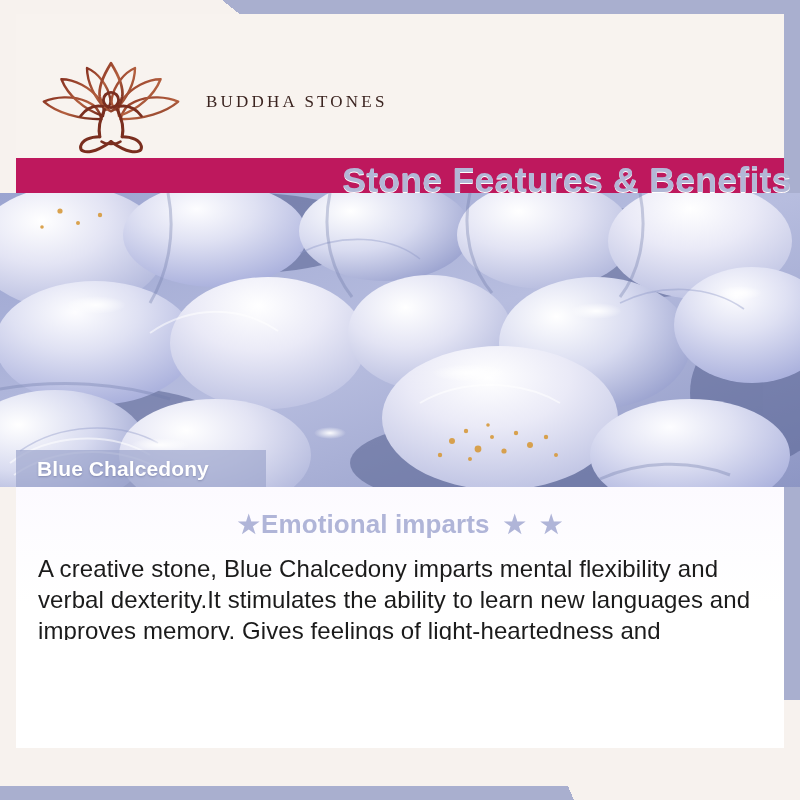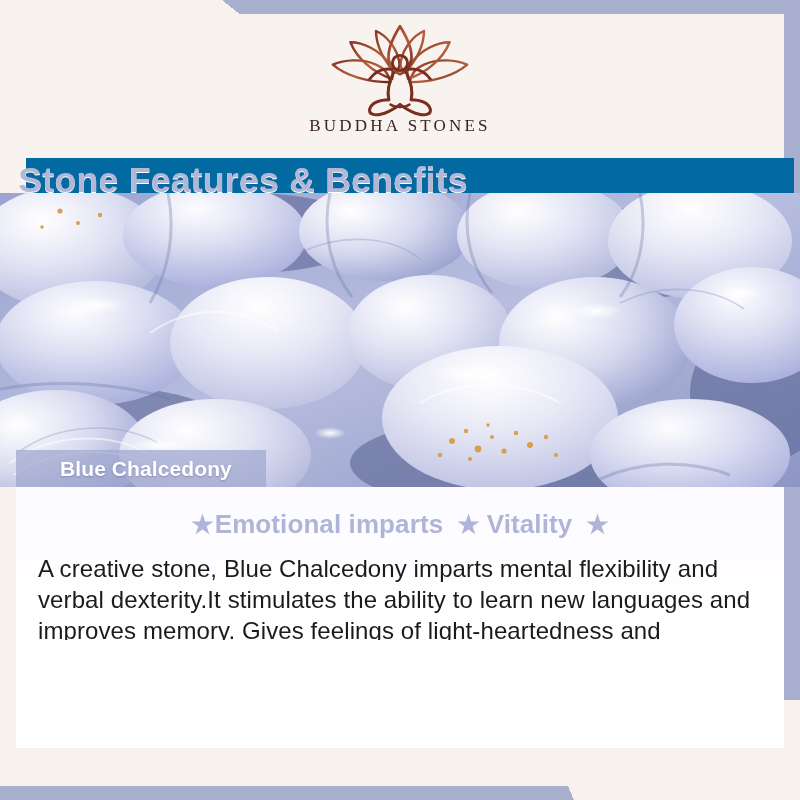--- a/index.html
+++ b/index.html
@@ -65,45 +65,45 @@
     left:16px; top:14px;
     width:768px; height:772px;
     background:#f7f2ee;
   }
 
   
   .header {
     position:absolute; left:16px; top:14px;
     width:768px; height:179px;
     background:#f8f3ef;
-    display:flex; flex-direction:column;
+    display:flex; flex-direction:row;
     align-items:center; justify-content:flex-start;
   }
   .logo-wrap {
     margin-top:8px;
     width:190px; height:98px;
     display:flex; align-items:center; justify-content:center;
   }
   .logo-wrap svg { width:160px; height:96px; display:block; }
 
   .brand {
     font-family:"Liberation Serif", serif;
     font-size:17px;
     letter-spacing:3.2px;
     color:#3b2420;
     margin-top:-4px;
     white-space:nowrap;
   }
 
   .title-band {
     position:absolute;
-    left:10px; top:144px;
+    left:0; top:144px;
     width:100%;
-    text-align:left;
-    background:#0369a1;
+    text-align:right;
+    background:#be185d;
     padding:2px 0 4px;
   }
   .title-band h1 {
     font-family:"Liberation Sans Narrow","Liberation Sans",sans-serif;
     font-size:35px;
     font-weight:700;
     color:#b3b7d6;
     letter-spacing:0.2px;
     text-shadow:0 1px 0 #ffffff;
     transform:scaleX(1.02);
@@ -126,21 +126,20 @@
     background:rgba(158,166,205,0.72);
     display:flex; align-items:center;
   }
   .stone-label span {
     font-family:"Liberation Sans Narrow","Liberation Sans",sans-serif;
     font-size:21px; font-weight:700;
     color:#ffffff;
     padding-left:21px;
     letter-spacing:0.1px;
     text-shadow:0 1px 2px rgba(60,65,110,.35);
-    margin-left:23px;
   }
 
   
   .body-area {
     position:absolute;
     left:16px; top:487px;
     width:768px; height:213px;
     background:linear-gradient(to bottom,#fcfaff 0%,#ffffff 55%,#ffffff 100%);
   }
 
@@ -365,21 +364,20 @@
 
   <div class="body-area">
 
     <div class="features">
       <div class="feature f1">
         <span class="star">★</span>
         <span>Emotional imparts</span>
       </div>
       <div class="feature f2">
         <span class="star">★</span>
-        <span>Vitality</span>
       </div>
       <div class="feature f3">
         <span class="star">★</span>
       </div>
     </div>
 
     <p class="desc">A creative stone, Blue Chalcedony imparts mental flexibility and verbal dexterity.It stimulates the ability to learn new languages and improves memory. Gives feelings of light-heartedness and optimism. Improves self-perception.</p>
   </div>
 
   <div class="bottom-white"></div>

